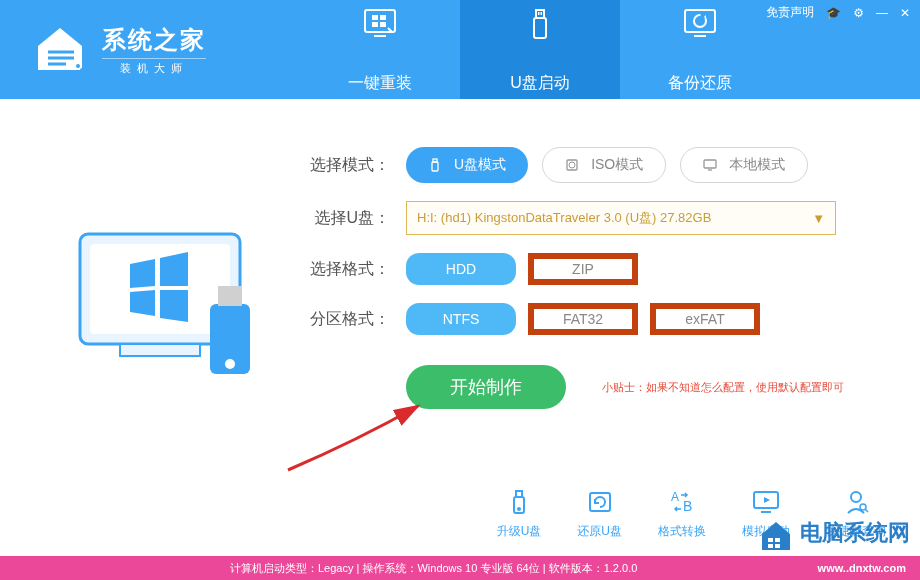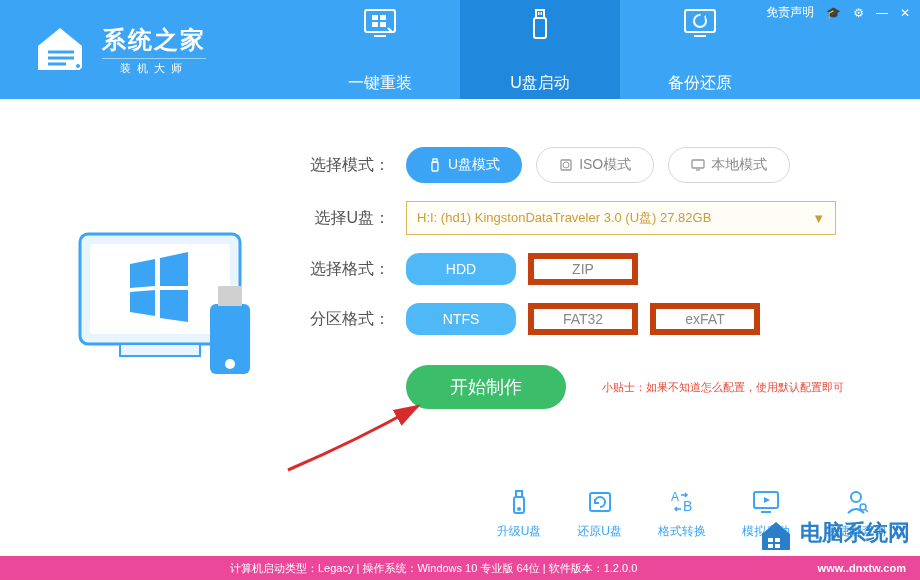--- a/index.html
+++ b/index.html
@@ -20,21 +20,21 @@
 .win-controls { position: absolute; top: 4px; right: 10px; display: flex; align-items: center; color: #fff; font-size: 12px; gap: 12px; }
 .win-controls span { cursor: pointer; }
 
 .main { display: flex; padding: 40px 28px 0 40px; height: 370px; }
 .illus { width: 260px; display: flex; align-items: center; justify-content: center; }
 .illus svg { width: 220px; }
 
 .form { flex: 1; padding-top: 8px; }
 .row { display: flex; align-items: center; margin-bottom: 18px; }
 .row-label { width: 90px; text-align: right; color: #555; font-size: 16px; margin-right: 16px; }
-.pill { border-radius: 20px; height: 36px; padding: 0 22px; display: inline-flex; align-items: center; font-size: 14px; margin-right: 14px; cursor: pointer; gap: 6px; }
+.pill { border-radius: 20px; height: 36px; padding: 0 22px; display: inline-flex; align-items: center; font-size: 14px; margin-right: 14px; cursor: pointer; gap: 12px; }
 .pill.active { background: #3ba4f5; color: #fff; }
 .pill.outline { border: 1px solid #d6d6d6; color: #888; background: #fff; }
 .select-box { flex: 1; max-width: 430px; height: 34px; border: 1px solid #e0b85c; background: #fffdf5; display: flex; align-items: center; padding: 0 10px; color: #c99d3a; font-size: 13px; font-family: monospace; justify-content: space-between; }
 .opt { width: 110px; height: 32px; display: inline-flex; align-items: center; justify-content: center; font-size: 14px; margin-right: 12px; cursor: pointer; }
 .opt.active { background: #4fb8f7; color: #fff; border-radius: 13px; }
 .opt.plain { border: 6px solid #c2410c; color: #888; background: #fff; }
 
 .action-row { display: flex; align-items: center; margin-top: 30px; margin-left: 106px; position: relative; }
 .start-btn { background: #3bbd6a; color: #fff; border: none; border-radius: 26px; height: 44px; width: 160px; font-size: 18px; cursor: pointer; }
 .tip { color: #e74c3c; font-size: 11px; margin-left: 36px; }

